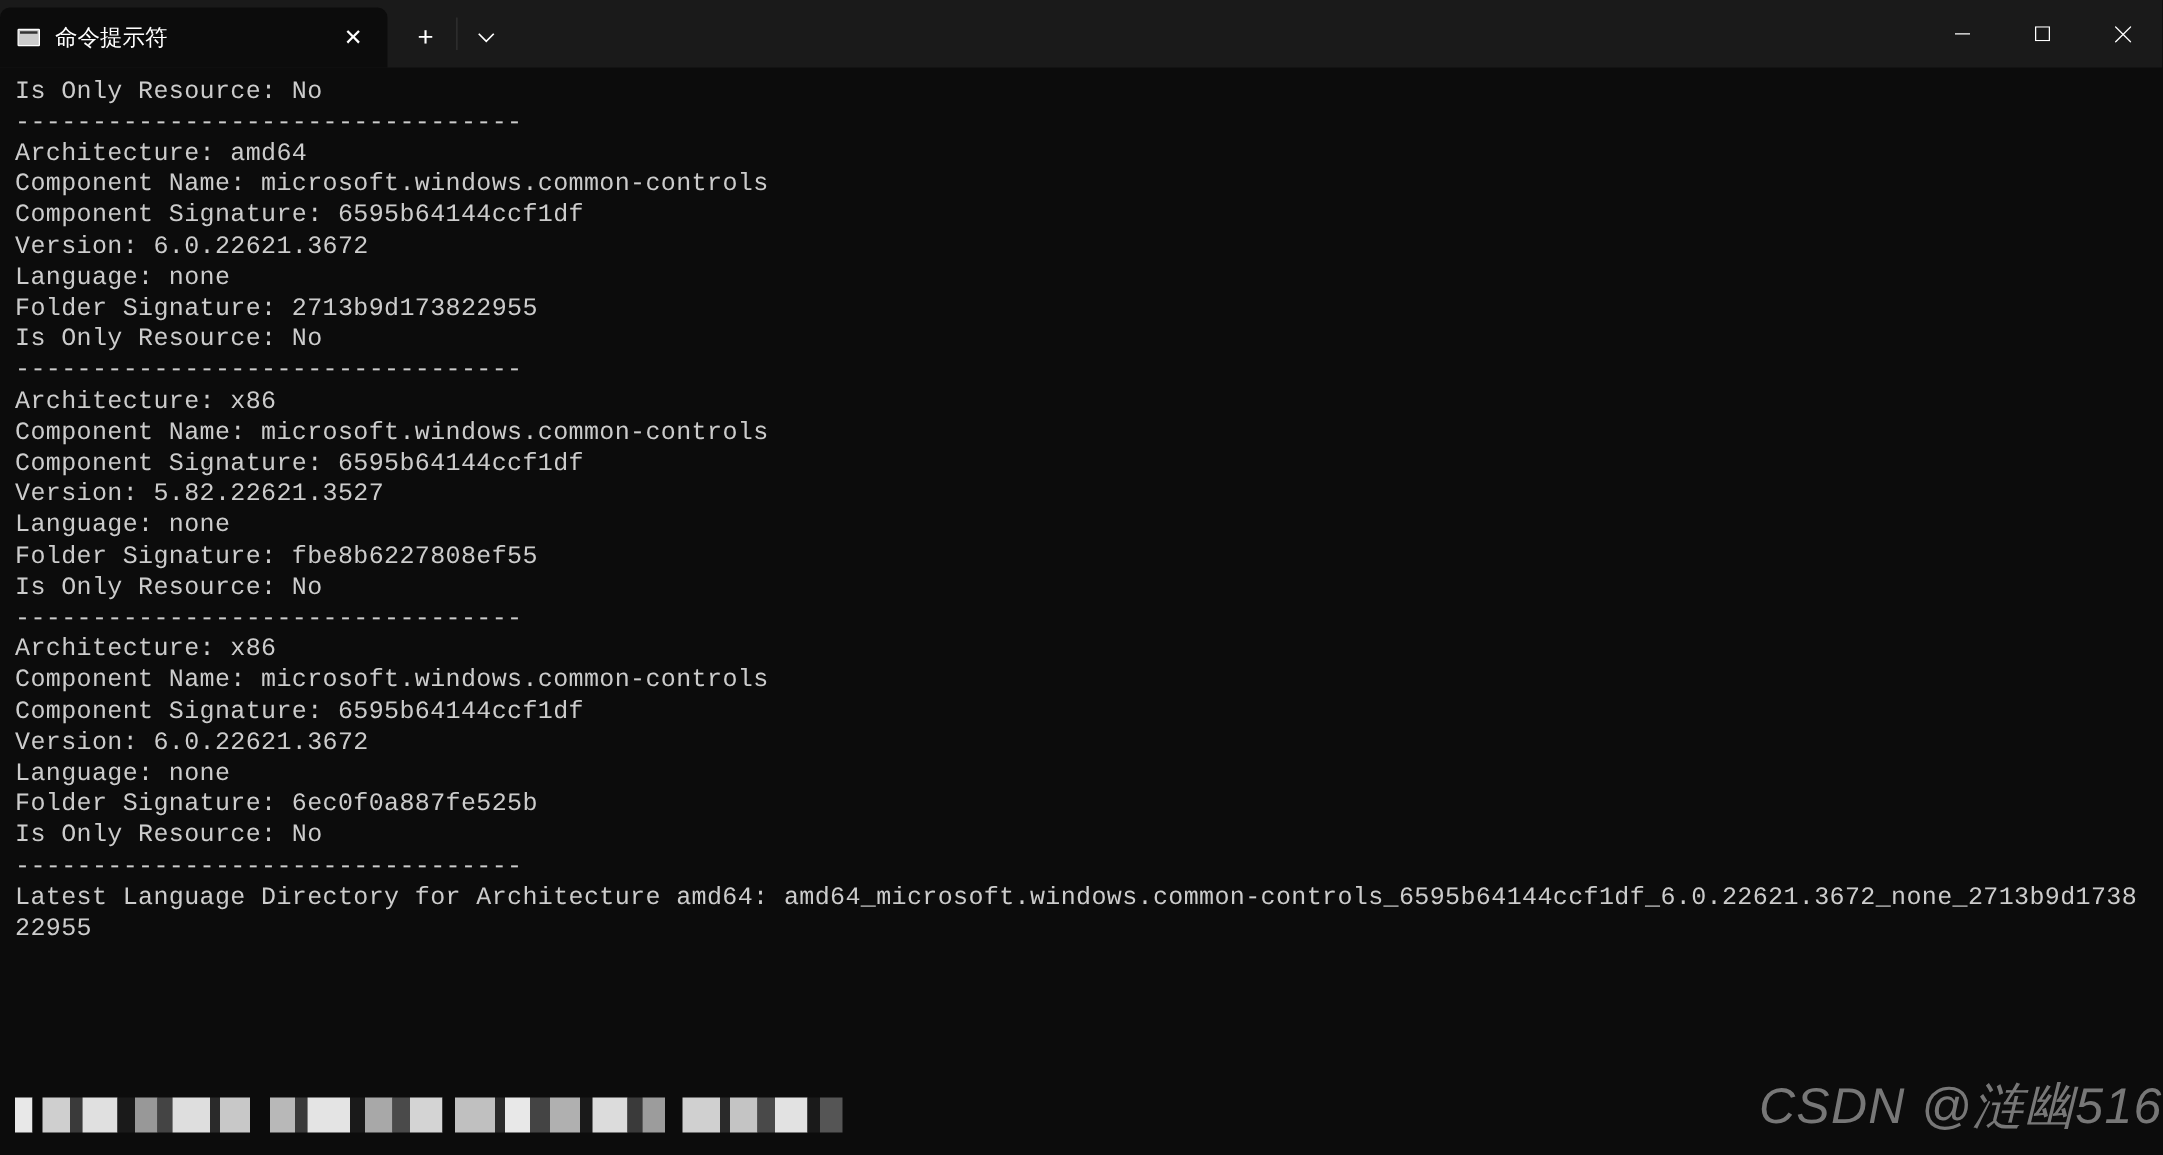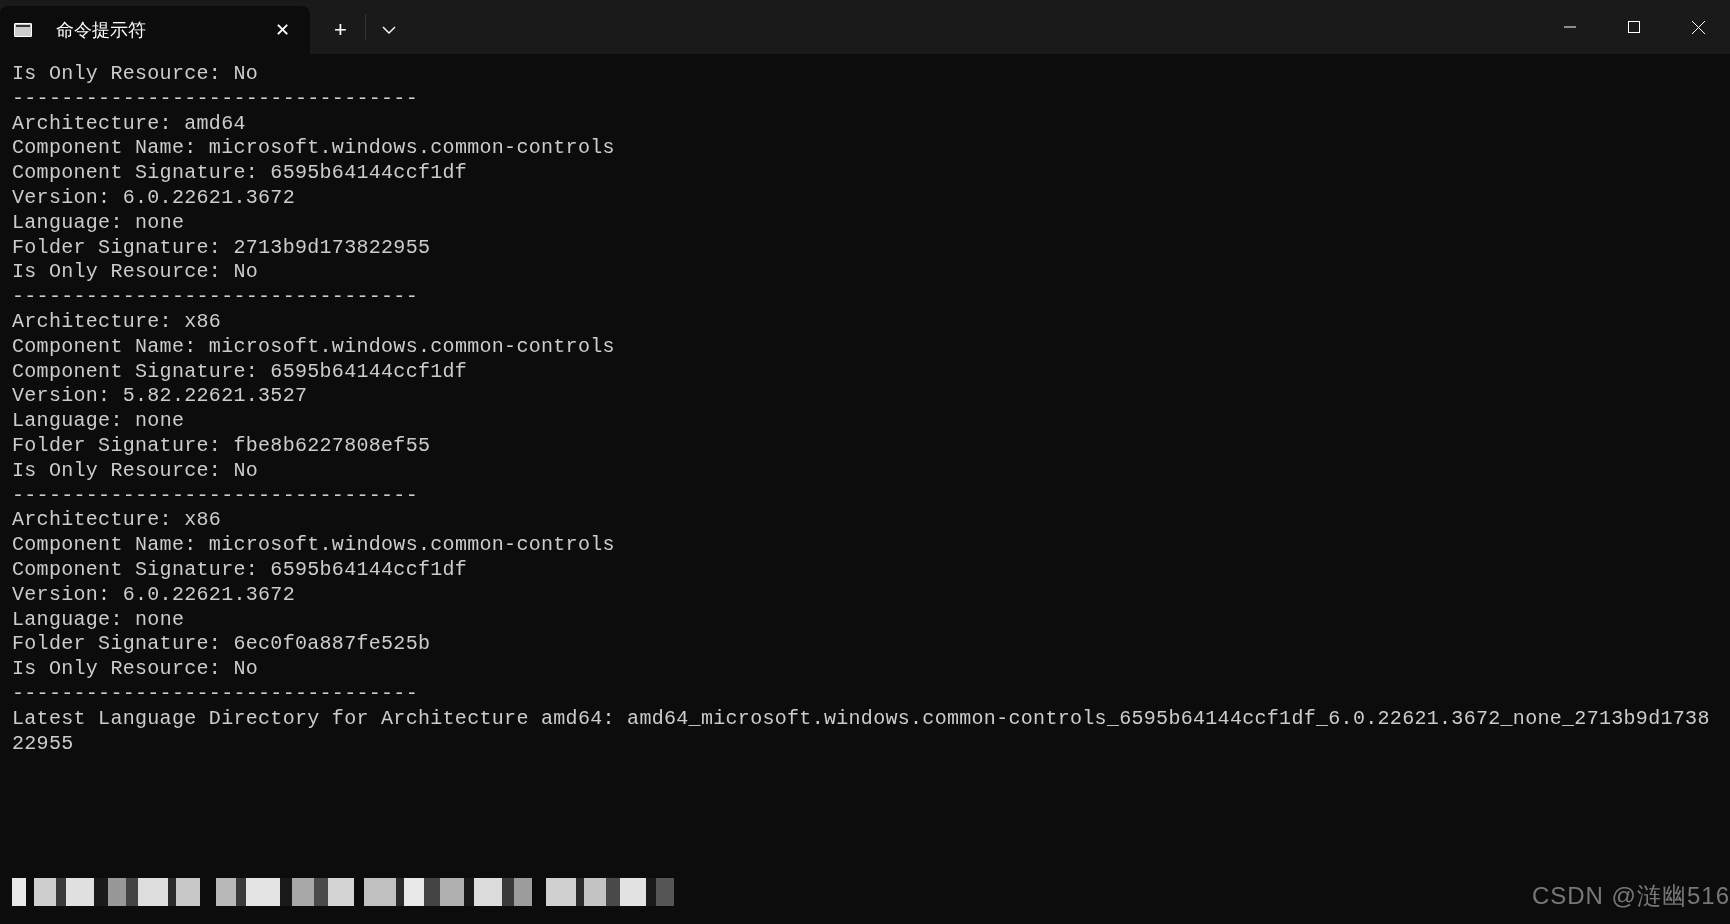--- a/index.html
+++ b/index.html
@@ -24,21 +24,21 @@
       width: 100%;
     }
     .tab {
       display: flex;
       align-items: center;
       background: #0c0c0c;
       border-top-left-radius: 8px;
       border-top-right-radius: 8px;
       padding: 0 12px 0 14px;
       min-width: 310px;
-      gap: 24px;
+      gap: 12px;
       margin-top: 6px;
     }
     .tab-icon {
       width: 18px;
       height: 14px;
       background: #cccccc;
       border: 1px solid #ffffff;
       position: relative;
       border-radius: 1px;
     }
@@ -117,23 +117,24 @@
       white-space: pre-wrap;
       word-break: break-all;
       letter-spacing: 0.3px;
     }
     .watermark {
       position: absolute;
       bottom: 12px;
       right: 0;
       color: #b1b1b1;
       opacity: 0.65;
-      font-size: 24px;
+      font-size: 40px;
       font-family: -apple-system, 'Segoe UI', 'Microsoft YaHei', sans-serif;
       letter-spacing: 1px;
+      font-style: italic;
     }
     .pixelated-row {
       position: absolute;
       bottom: 18px;
       left: 12px;
       height: 28px;
       width: 700px;
       display: flex;
       gap: 0;
     }

